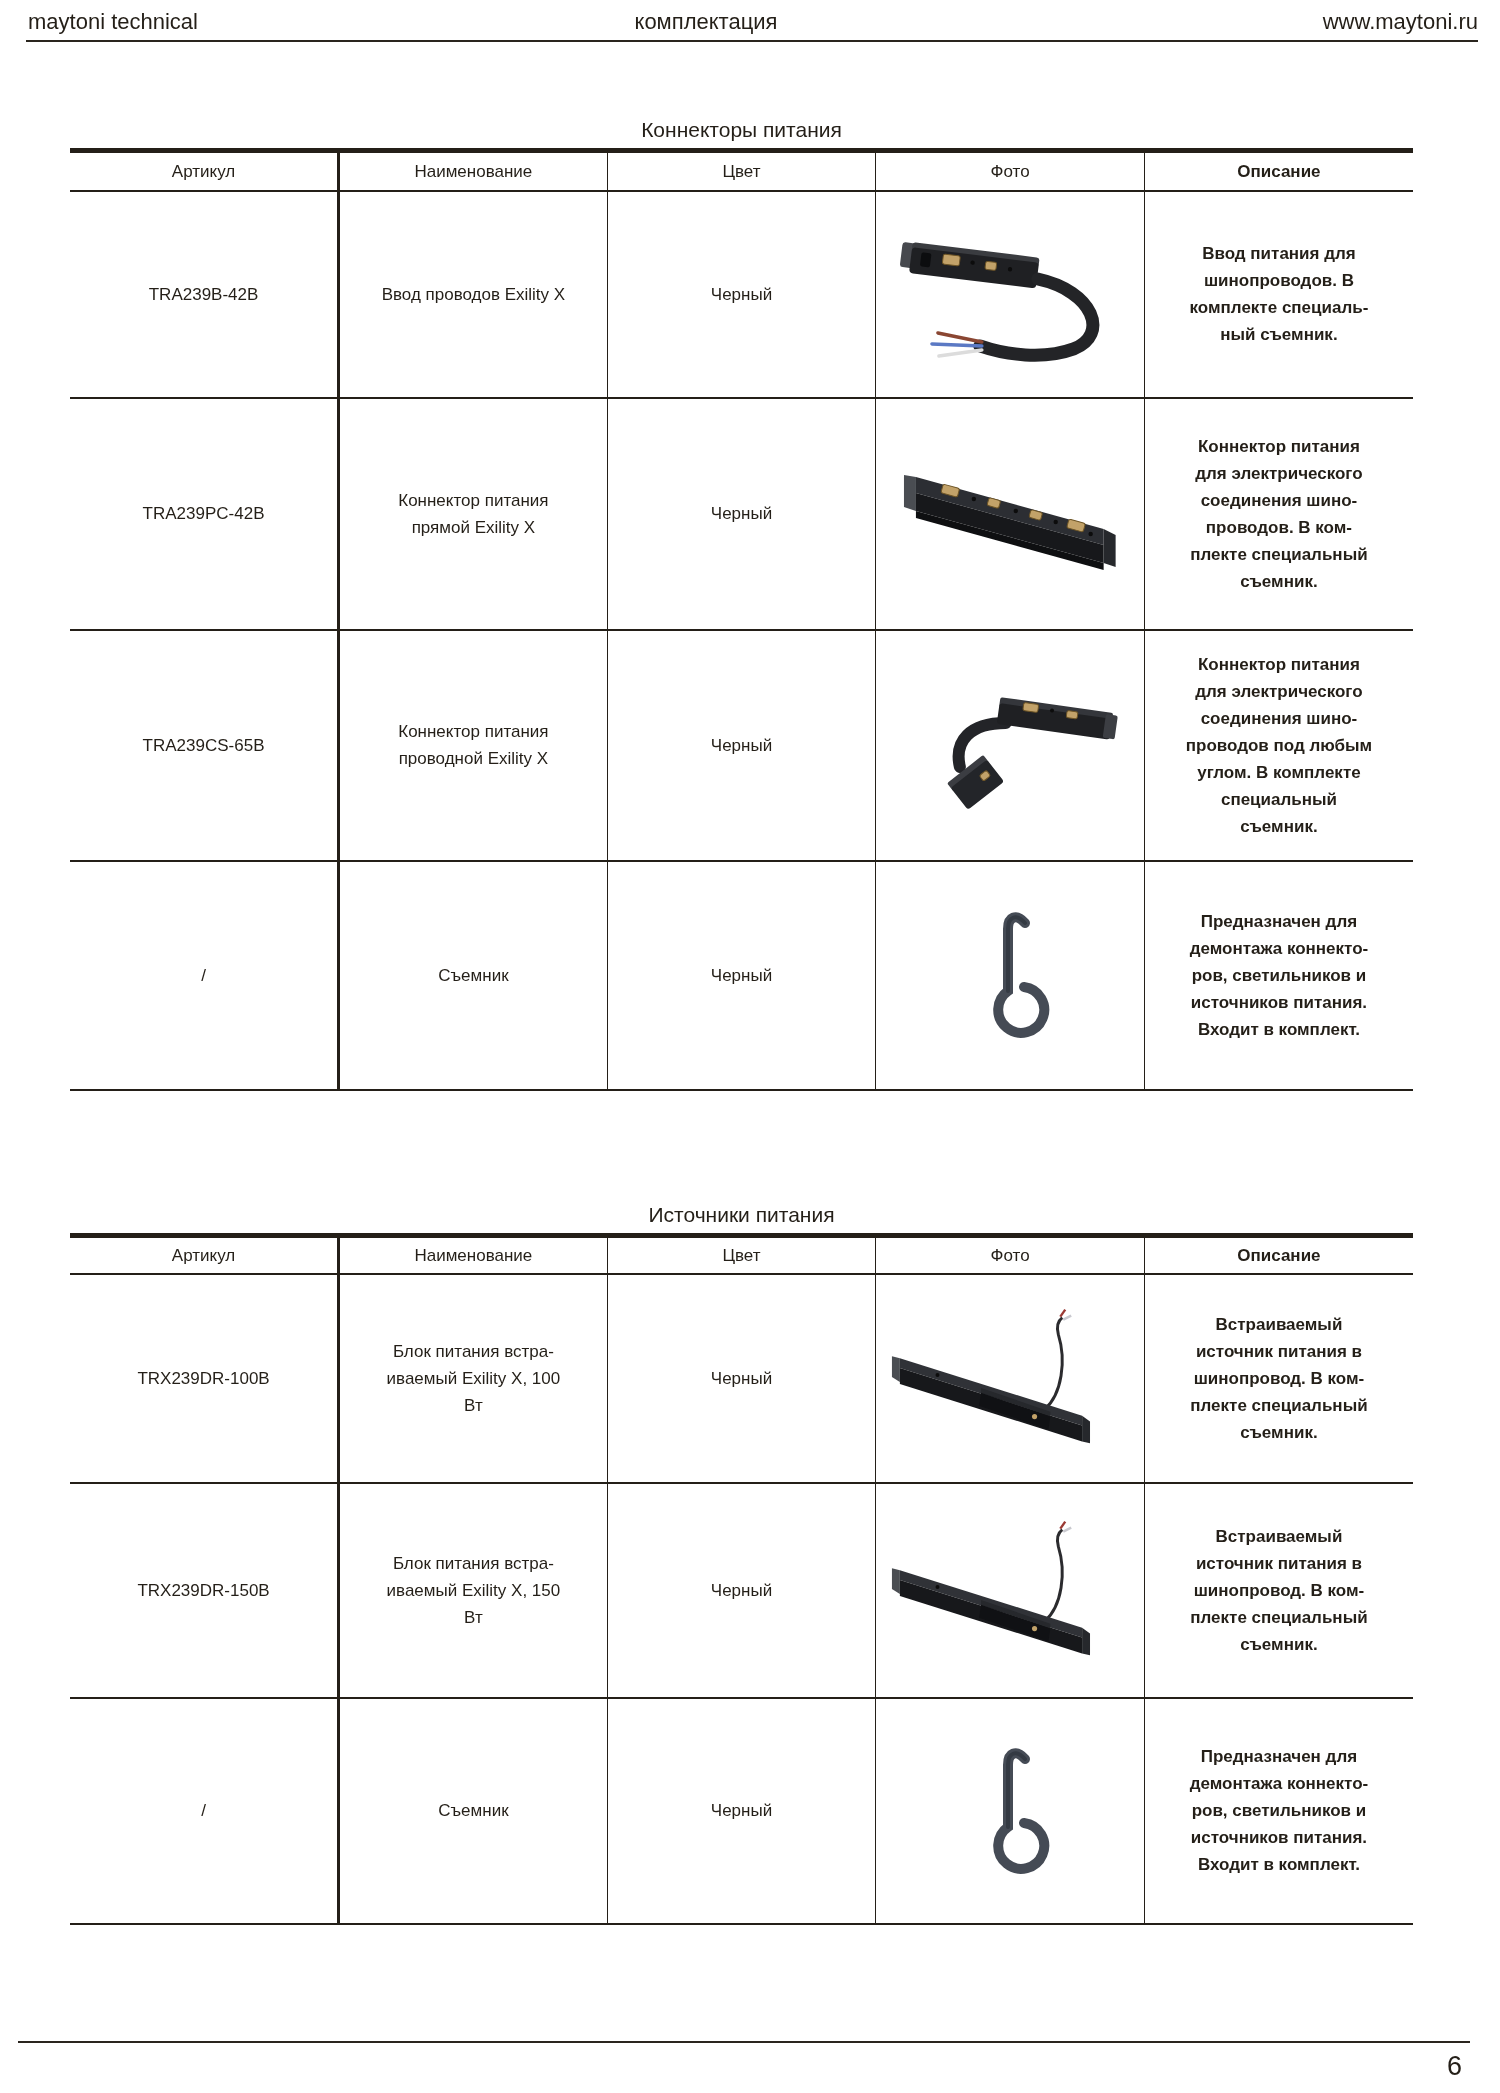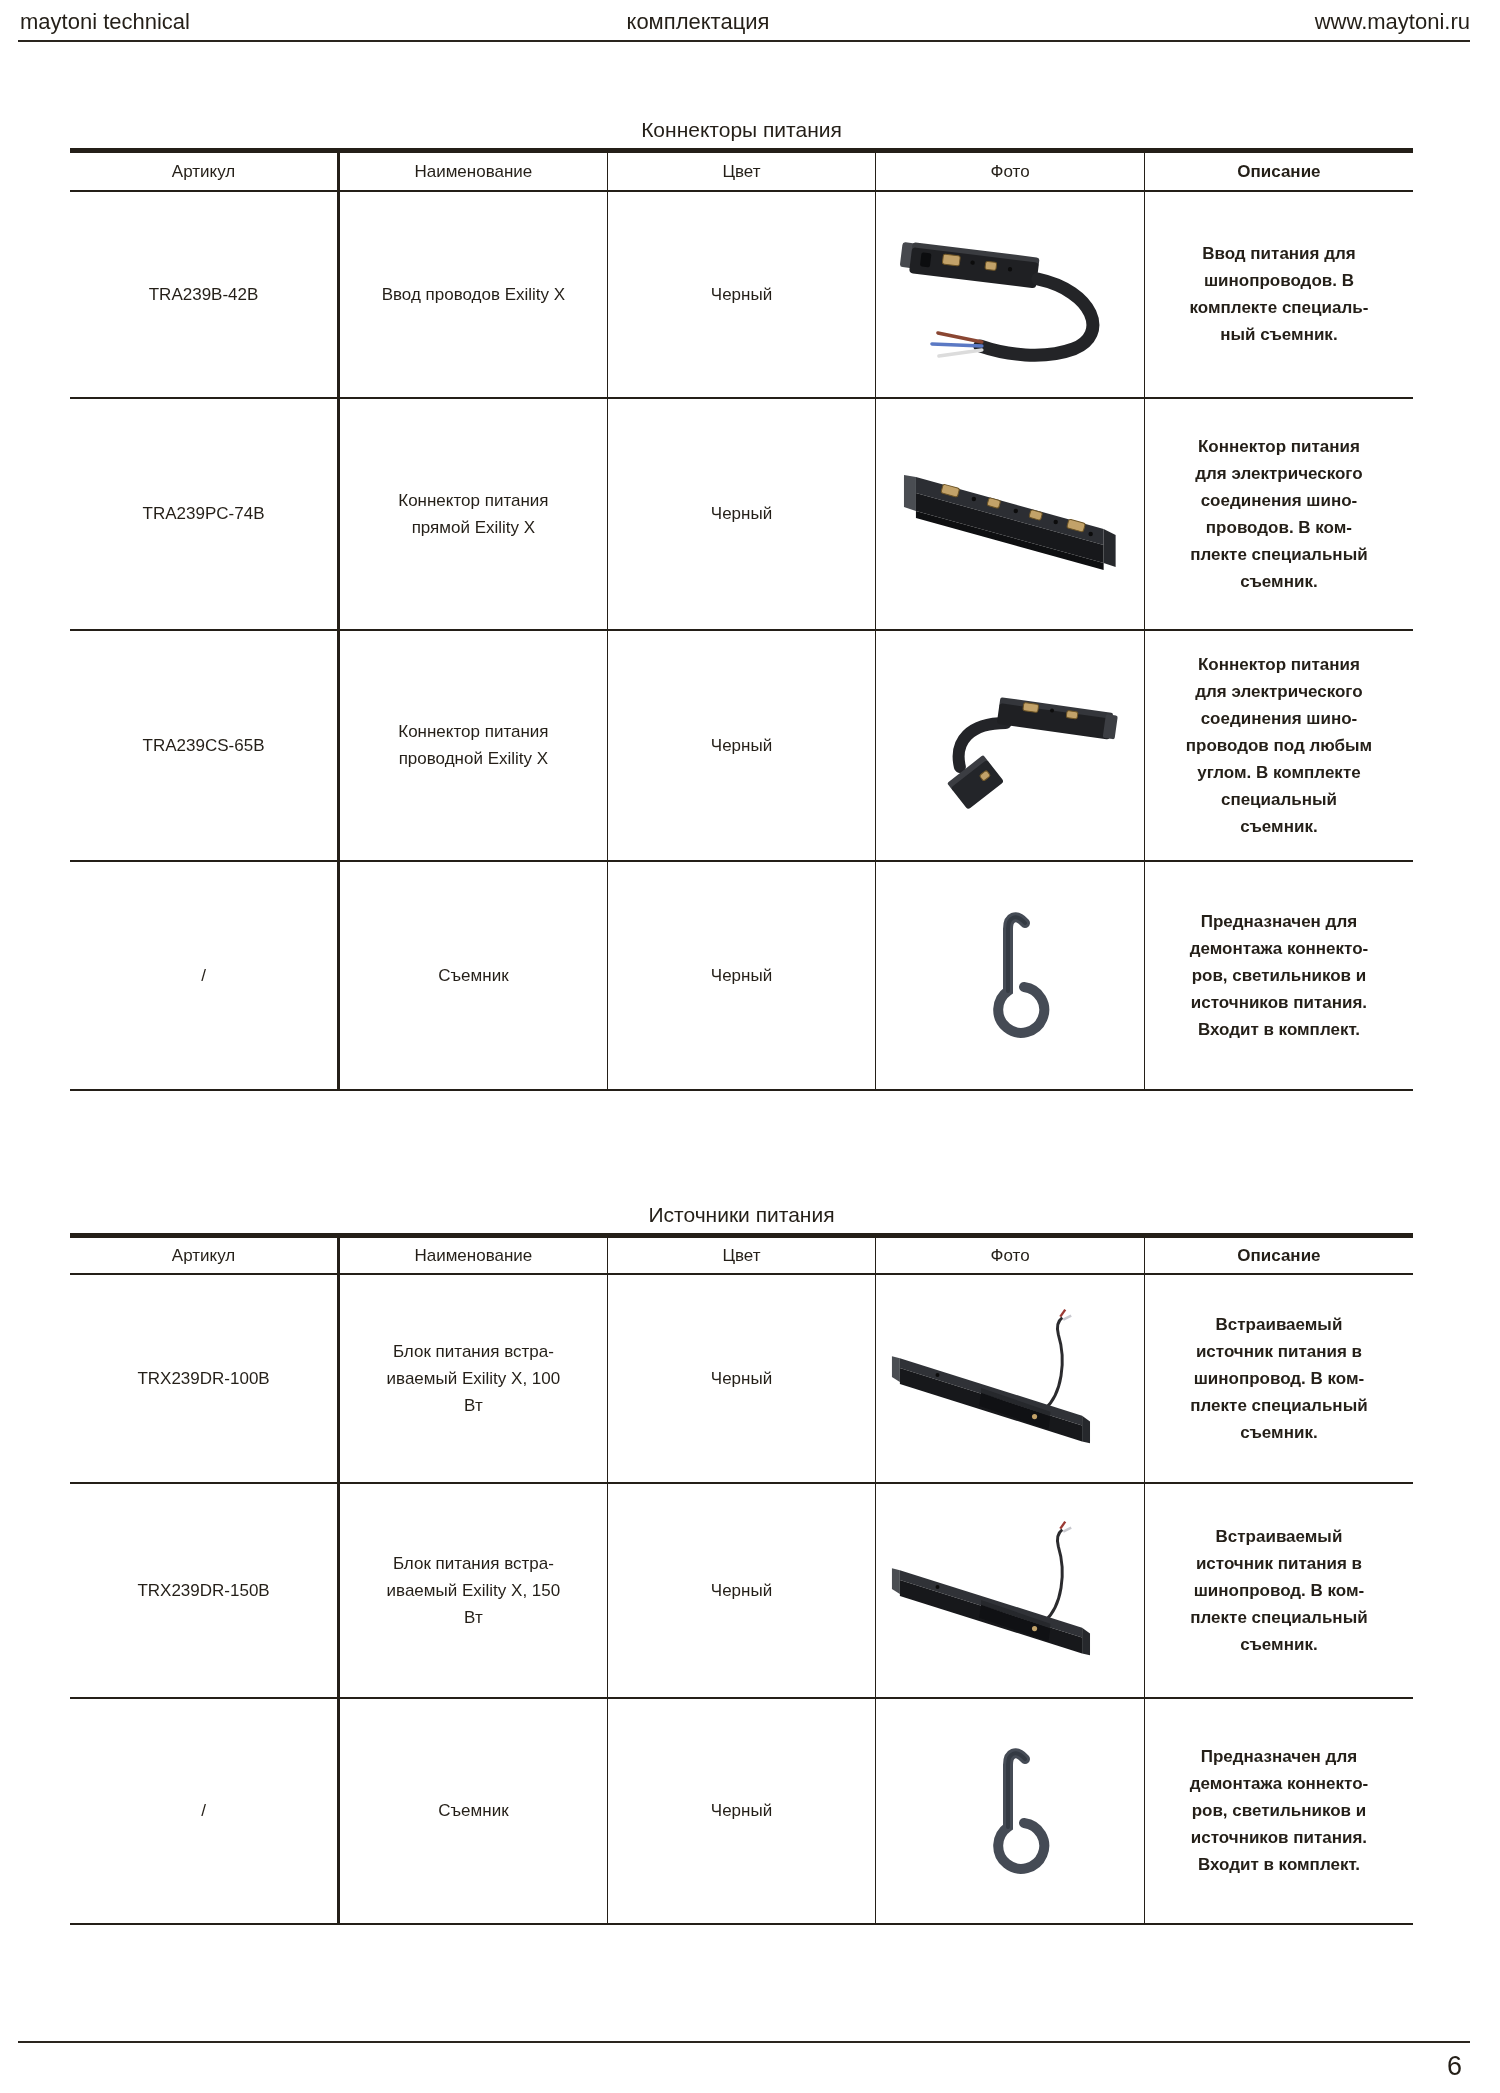--- a/index.html
+++ b/index.html
@@ -2,21 +2,21 @@
 <html><head>
 <meta charset="utf-8">
 <style>
   * { margin:0; padding:0; box-sizing:border-box; }
   body { background:#ffffff; }
   .page {
     position:relative; width:1500px; height:2093px; background:#ffffff;
     font-family:"Liberation Sans", sans-serif; color:#241f18; overflow:hidden;
   }
   .page-header {
-    position:absolute; top:0; left:18px; width:1452px; height:42px;
+    position:absolute; top:0; left:26px; width:1452px; height:42px;
     border-bottom:2px solid #2a251e; font-size:22px;
   }
   .page-header .hl { position:absolute; left:2px; top:9px; }
   .page-header .hc { position:absolute; left:680px; top:9px; transform:translateX(-50%); }
   .page-header .hr { position:absolute; right:0px; top:9px; }
 
   .content { padding-top:118px; }
 
   .table-title {
     width:1343px; margin-left:70px; text-align:center;
@@ -108,21 +108,21 @@
                 <path d="M96 133 L53 139" stroke="#dcdcdc" stroke-width="3.5" stroke-linecap="round"></path>
               </svg>
             </div>
           </td>
           <td class="pre">Ввод питания для
 шинопроводов. В
 комплекте специаль-
 ный съемник.</td>
         </tr>
         <tr class="row2">
-          <td>TRA239PC-74B</td>
+          <td>TRA239PC-42B</td>
           <td class="pre">Коннектор питания
 прямой Exility X</td>
           <td>Черный</td>
           <td>
             <div class="photo-wrap">
               <svg width="248" height="150" viewBox="0 0 248 150">
                 <polygon points="18,36 30,38 30,72 18,68" fill="#4a4d52"></polygon>
                 <polygon points="30,38 218,90 218,106 30,54" fill="#2c2e33"></polygon>
                 <polygon points="30,54 218,106 218,124 30,72" fill="#17181b"></polygon>
                 <polygon points="30,72 218,124 218,131 30,79" fill="#0e0f11"></polygon>

